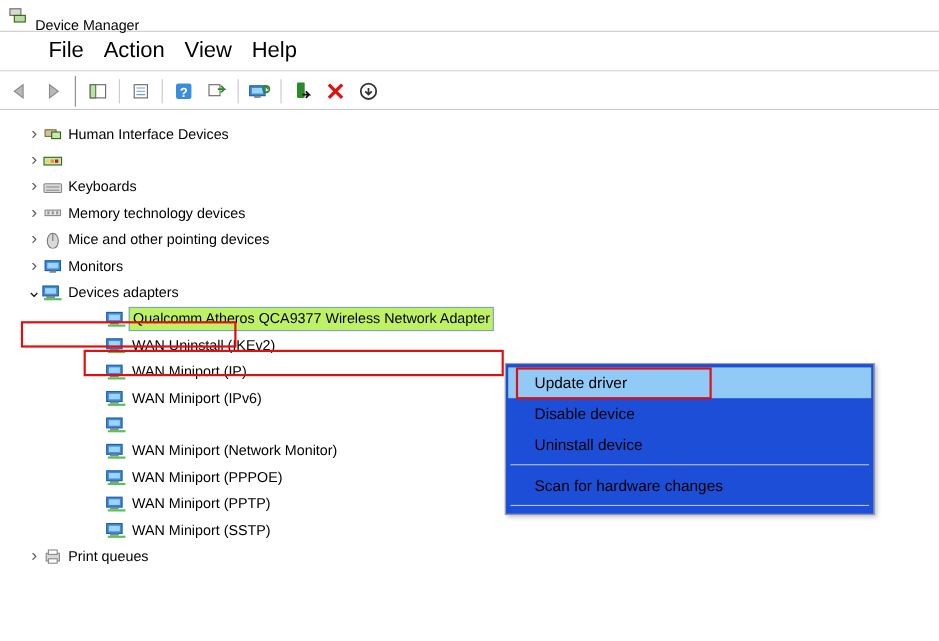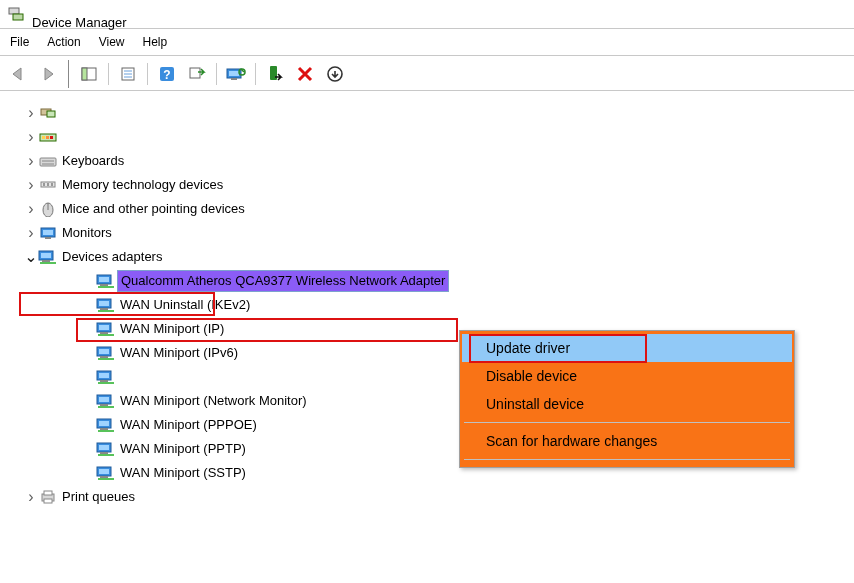--- a/index.html
+++ b/index.html
@@ -24,21 +24,22 @@
   .titlebar .app-icon {
     width: 16px; height: 16px;
     display: inline-flex; align-items:center; justify-content:center;
   }
   .titlebar .title { font-size: 13px; margin-top: 16px; }
   
   .menubar {
     display: flex;
     gap: 18px;
     padding: 5px 12px 6px 10px;
-    font-size: 12px;
+    font-size: 20px;
+    margin-left: 34px;
   }
   .menubar .menu-item { cursor: default; }
   .hr {
     border-top: 1px solid #c8c8c8;
     border-bottom: 1px solid #fff;
     height:0;
   }
   
   .toolbar {
     display: flex;
@@ -82,37 +83,37 @@
   .node-icon {
     width:20px; height:18px;
     display:inline-flex; align-items:center; justify-content:center;
     margin-right:4px;
   }
   .node-label { }
   .indent1 { padding-left: 24px; }
   .indent2 { padding-left: 82px; }
   
   .selected {
-    background:#8b5cf6;
+    background:#bef264;
     border:1px solid #7da2ce;
     padding:0 3px;
     margin-left:-3px;
   }
   
   .redbox {
     border: 2px solid #d11;
     position: absolute;
     pointer-events: none;
   }
   
   .context-menu {
     position:absolute;
     left:459px; top:330px;
     width:336px;
-    background:#f97316;
+    background:#1d4ed8;
     border:1px solid #a0a0a0;
     box-shadow: 2px 2px 4px rgba(0,0,0,0.25);
     padding:3px 2px;
     font-size:14px;
   }
   .context-menu .mi {
     padding:6px 24px;
     cursor:default;
   }
   .context-menu .mi.highlight {
@@ -222,20 +223,21 @@
 
 <div class="tree" id="tree">
     <div class="tree-row indent1">
       <span class="chev" style="font-size: 16px;">›</span>
       <span class="node-icon">
         <svg width="18" height="16">
           <rect x="2" y="4" width="10" height="6" fill="#d2c39a" stroke="#7a6a3b"></rect>
           <rect x="8" y="6" width="8" height="6" fill="#c9e6b8" stroke="#2a6b00"></rect>
         </svg>
       </span>
+      <span class="node-label">Human Interface Devices</span>
     </div>
     <div class="tree-row indent1">
       <span class="chev" style="font-size: 16px;">›</span>
       <span class="node-icon">
         <svg width="18" height="16">
           <rect x="1" y="5" width="16" height="7" fill="#c9e6b8" stroke="#2a6b00"></rect>
           <rect x="3" y="7" width="3" height="3" fill="#ffd24d"></rect>
           <rect x="7" y="7" width="3" height="3" fill="#ff8a3d"></rect>
           <rect x="11" y="7" width="3" height="3" fill="#d11"></rect>
         </svg>

